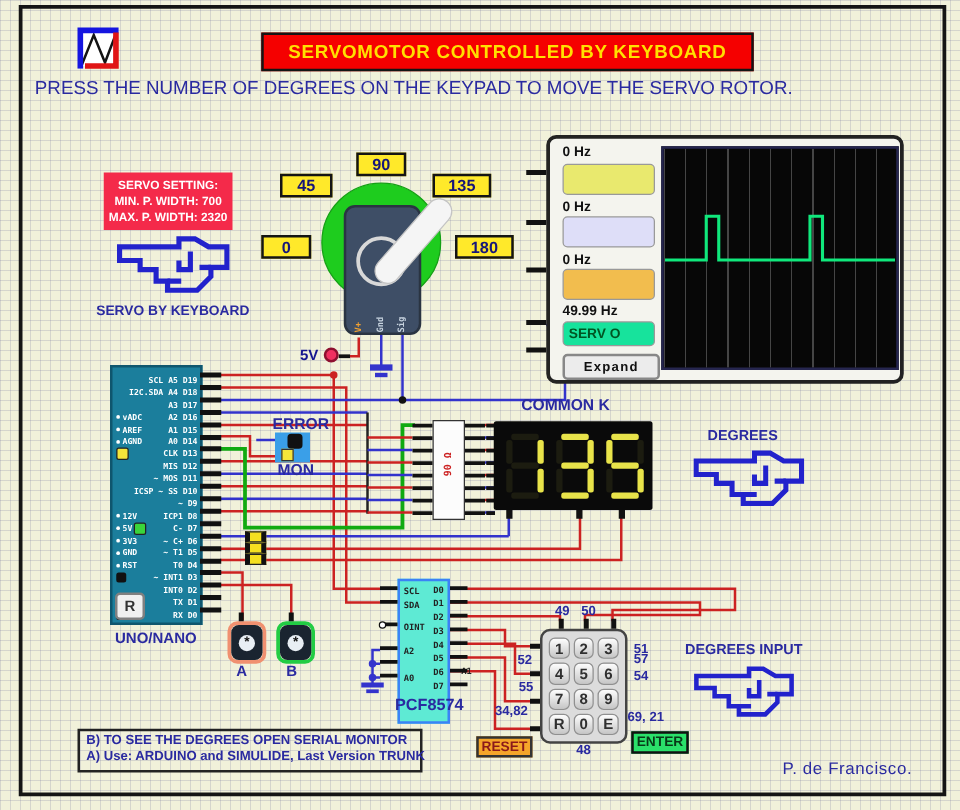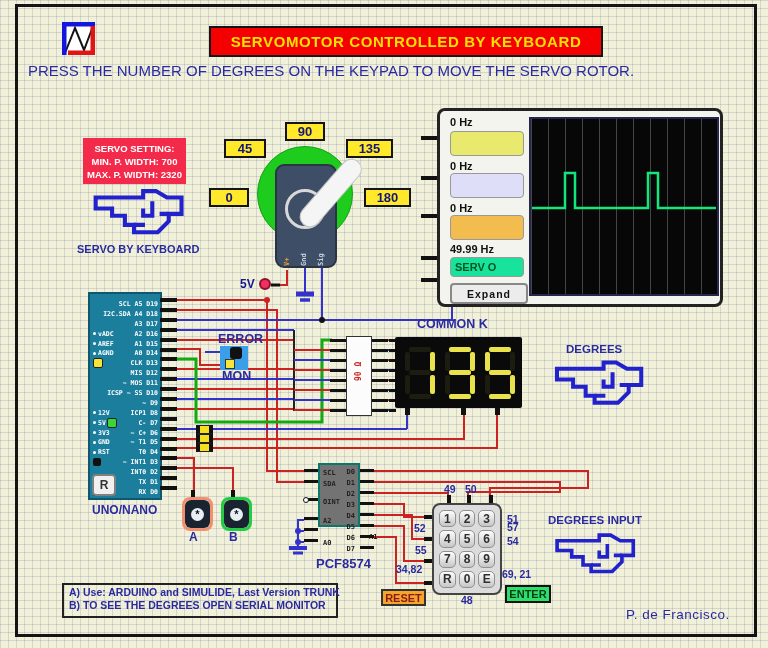--- a/index.html
+++ b/index.html
@@ -38,21 +38,21 @@
   .ardrow{display:flex;align-items:center;height:9.9px;padding:0 2px 0 3px;}
   .ardrow .lbl{margin-left:auto;font-family:"DejaVu Sans Mono",monospace;font-weight:bold;font-size:6.5px;color:#fff;white-space:pre;}
   .ardrow .pre{font-family:"DejaVu Sans Mono",monospace;font-weight:bold;font-size:6.5px;color:#fff;margin-right:1px;}
   .dotm{width:3px;height:3px;background:#fff;border-radius:50%;margin-right:2px;flex:none;}
   .ledm{width:8px;height:8px;border:1px solid #222;border-radius:2px;margin-right:1px;flex:none;}
   .sqm{width:8px;height:8px;border-radius:2px;margin-right:2px;flex:none;}
   .stub{position:absolute;background:#111;}
   #rbtn{left:92px;top:474px;width:20px;height:18px;background:#f0f0f0;border:2px solid #808080;border-radius:4px;
     font-weight:bold;font-size:12px;color:#333;display:flex;align-items:center;justify-content:center;}
   
-  #pcf{left:318px;top:463px;width:42px;height:64px;background:#737373;border:2px solid #0f766e;box-sizing:border-box;}
+  #pcf{left:318px;top:463px;width:42px;height:116px;background:#5eead4;border:2px solid #3b82f6;box-sizing:border-box;}
   .pcfpin{position:absolute;font-family:"DejaVu Sans Mono",monospace;font-weight:bold;font-size:7px;color:#222;}
   
   #keypad{left:432px;top:503px;width:70px;height:92px;background:#dcdcdc;border:2px solid #444;border-radius:8px;
     box-sizing:border-box;display:grid;grid-template-columns:repeat(3,1fr);gap:3px;padding:5px;}
   .key{background:linear-gradient(#fdfdfd,#c6c6c6);border:1.5px solid #909090;border-radius:5px;
     display:flex;align-items:center;justify-content:center;font-weight:bold;font-size:12px;color:#303030;}
   #resetlbl{left:381px;top:589px;width:41px;height:13px;background:#f5a52a;border:2px solid #333;color:#8b1a1a;
     font-weight:bold;font-size:11px;display:flex;align-items:center;justify-content:center;}
   #enterlbl{left:505px;top:585px;width:42px;height:14px;background:#2ae06a;border:2px solid #111;color:#083818;
     font-weight:bold;font-size:11px;display:flex;align-items:center;justify-content:center;}
@@ -431,22 +431,22 @@
     </div>
 </div>
 <div class="abs bluecap" style="left:189px;top:530px;font-size:12px;">A</div>
 <div class="abs bluecap" style="left:229px;top:530px;font-size:12px;">B</div>
 
 <div class="abs jumper" style="left:196px;top:425px;width:17px;height:9px;"></div>
 <div class="abs jumper" style="left:196px;top:434px;width:17px;height:9px;"></div>
 <div class="abs jumper" style="left:196px;top:443px;width:17px;height:9px;"></div>
 
 <div class="abs" id="notes">
+  <div>B) TO SEE THE DEGREES OPEN SERIAL MONITOR</div>
   <div>A) Use: ARDUINO and SIMULIDE, Last Version TRUNK</div>
-  <div>B) TO SEE THE DEGREES OPEN SERIAL MONITOR</div>
 </div>
 <div class="abs" id="signature">P. de Francisco.</div>
 
 <div class="abs stub" style="left: 421px; top: 136px; width: 16px; height: 4px;"></div>
 <div class="abs stub" style="left: 421px; top: 176px; width: 16px; height: 4px;"></div>
 <div class="abs stub" style="left: 421px; top: 214px; width: 16px; height: 4px;"></div>
 <div class="abs stub" style="left: 421px; top: 256px; width: 16px; height: 4px;"></div>
 <div class="abs stub" style="left: 421px; top: 278px; width: 16px; height: 4px;"></div>
 <div class="abs stub" style="left: 160px; top: 298px; width: 17px; height: 4px;"></div>
 <div class="abs stub" style="left: 160px; top: 308px; width: 17px; height: 4px;"></div>

